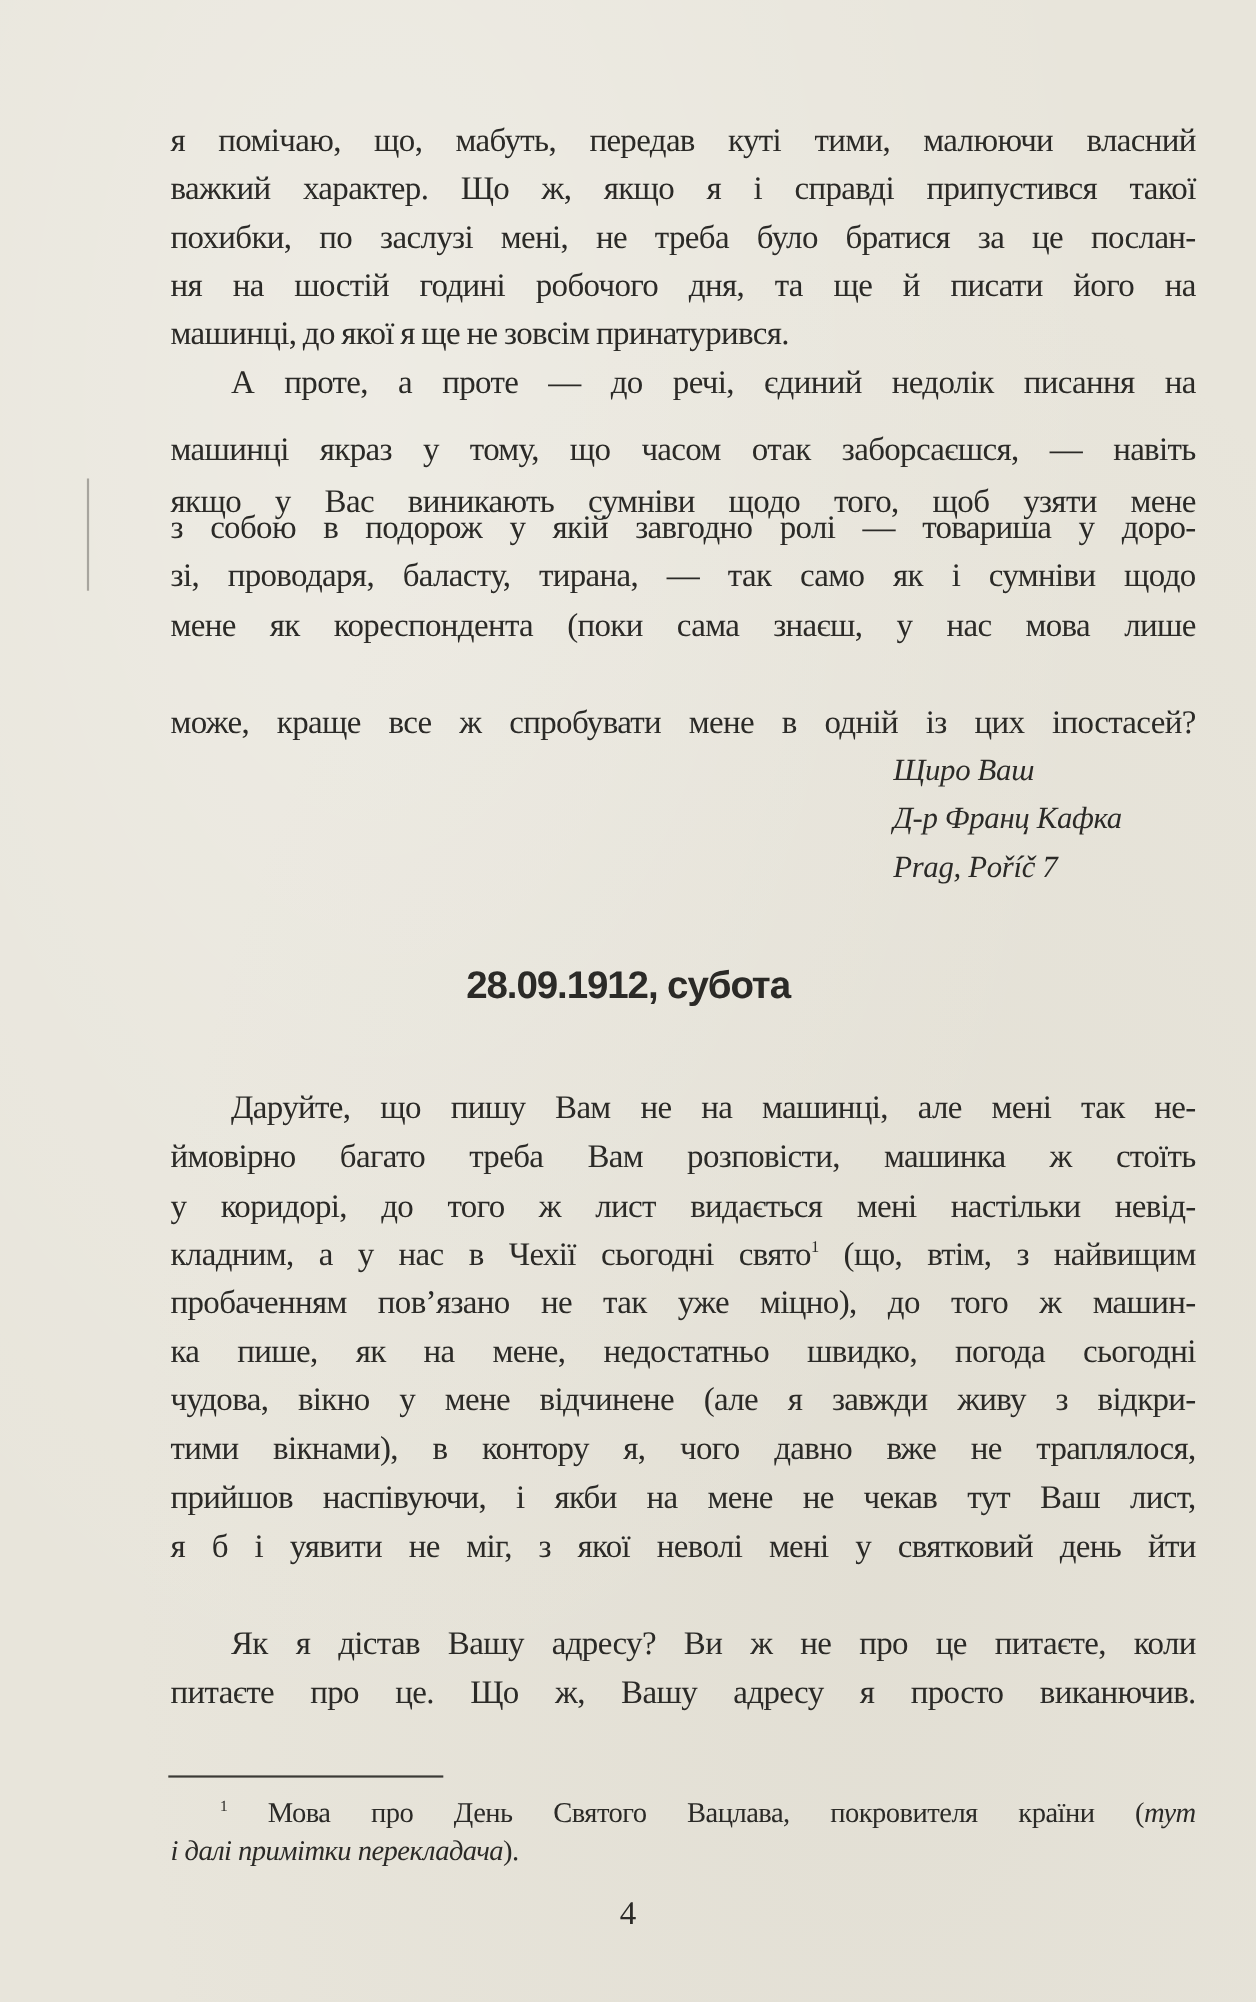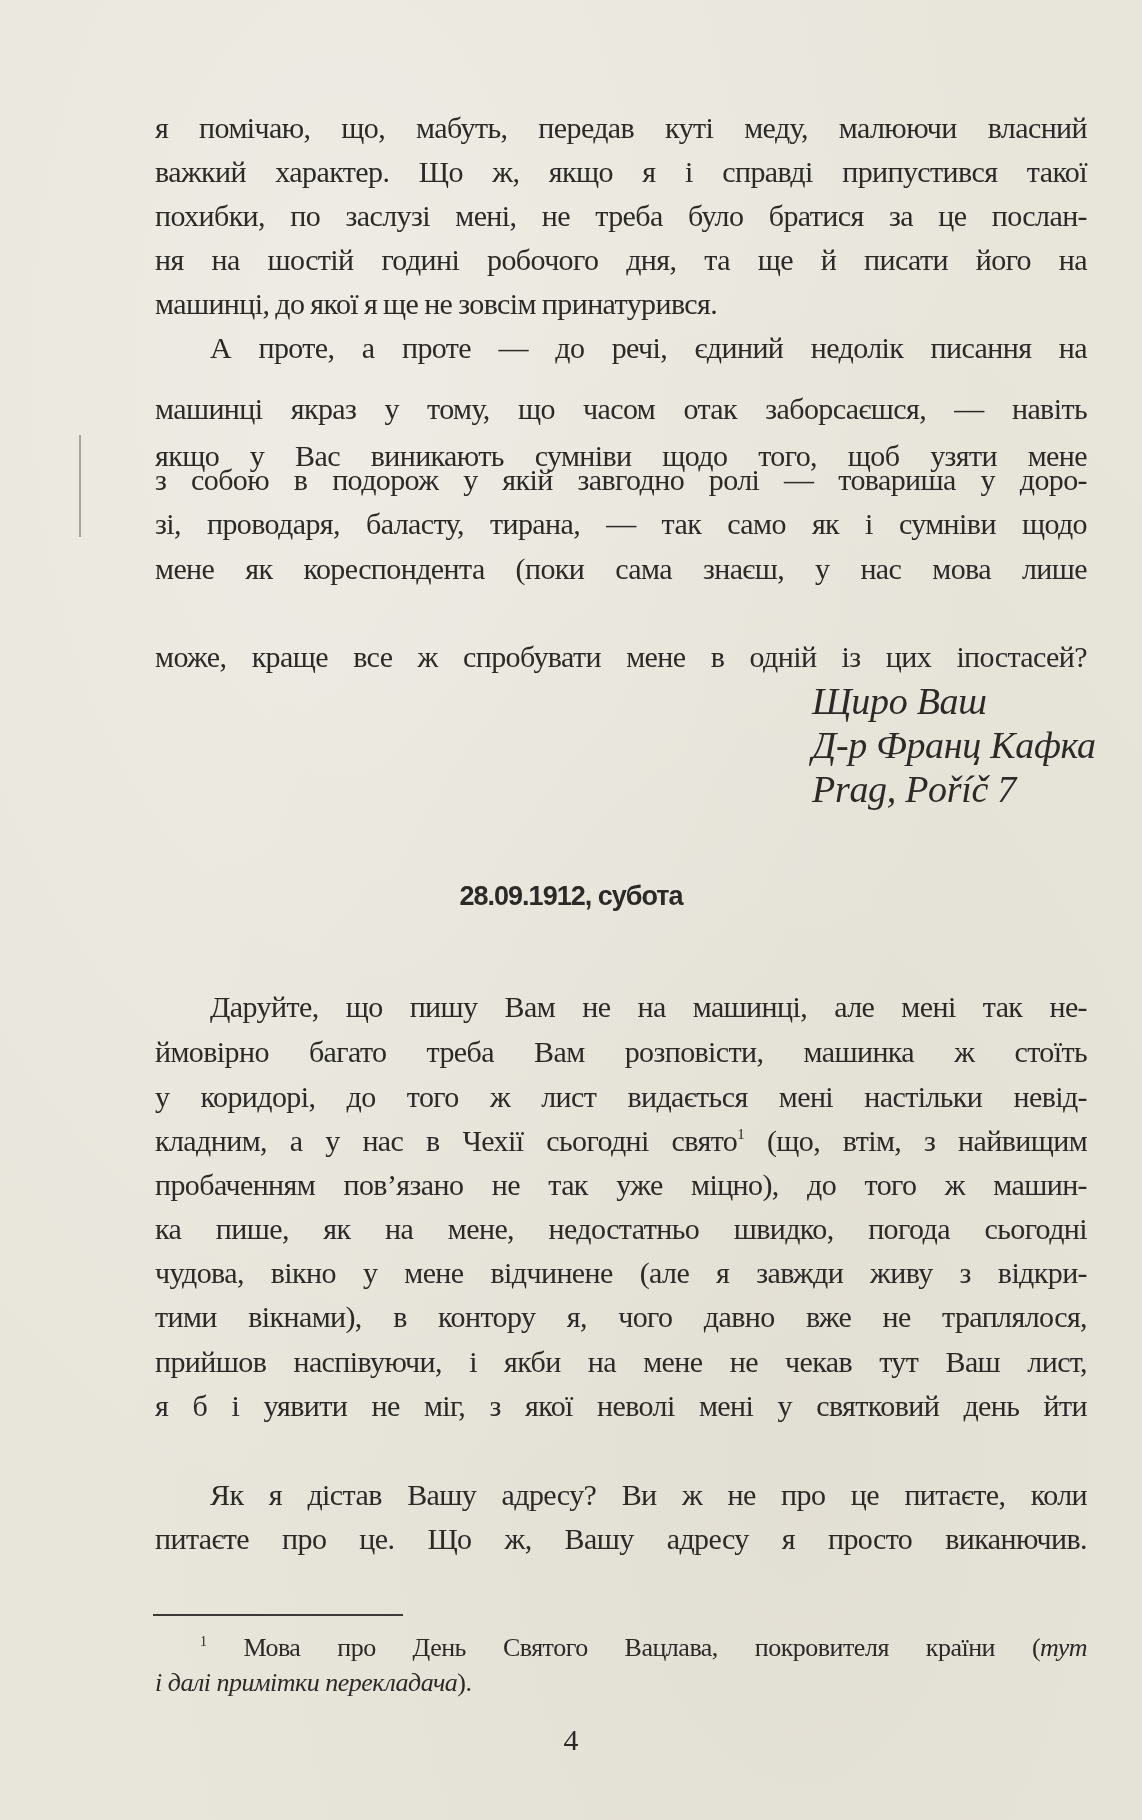--- a/index.html
+++ b/index.html
@@ -26,28 +26,28 @@
     font-size: 30px; line-height: 36px; height: 36px;
     white-space: nowrap;
     text-align: justify; text-align-last: justify;
     letter-spacing: -0.6px;
     word-spacing: -1px;
   }
   .line.indent { left: 210px; width: 877px; }
   .line.last { text-align-last: left; }
   .sig {
     position: absolute; left: 812px;
-    font-size: 38px; line-height: 36px; font-style: italic;
+    font-size: 28px; line-height: 36px; font-style: italic;
     white-space: nowrap; letter-spacing: -0.3px;
   }
   .heading {
     position: absolute; left: 0; width: 1142px; top: 878px;
     text-align: center;
     font-family: "Liberation Sans", "DejaVu Sans", sans-serif;
-    font-weight: bold; font-size: 27px; letter-spacing: -1px;
+    font-weight: bold; font-size: 35px; letter-spacing: -1px;
     line-height: 36px;
   }
   .sup { font-size: 15px; vertical-align: 12px; line-height: 0; }
   .fn-rule {
     position: absolute; left: 153px; top: 1614px; width: 250px; height: 2px;
     background: #3b3a36;
   }
   .fn {
     position: absolute; left: 155px; width: 932px;
     font-size: 26px; line-height: 32px; white-space: nowrap;
@@ -63,21 +63,21 @@
   }
   em { font-style: italic; }
 </style>
 </head>
 <body>
 
 <div class="page">
 
   <div class="margin-mark"></div>
 
-  <div class="line" style="top:110px">я помічаю, що, мабуть, передав куті меду, малюючи власний</div>
+  <div class="line" style="top:110px">я помічаю, що, мабуть, передав куті тими, малюючи власний</div>
   <div class="line" style="top:154px">важкий характер. Що ж, якщо я і справді припустився такої</div>
   <div class="line" style="top:198px">похибки, по заслузі мені, не треба було братися за це послан-</div>
   <div class="line" style="top:242px">ня на шостій годині робочого дня, та ще й писати його на</div>
   <div class="line last" style="top:286px">машинці, до якої я ще не зовсім принатурився.</div>
 
   <div class="line indent" style="top:330px">А проте, а проте — до речі, єдиний недолік писання на</div>
   <div class="line" style="top:391px">машинці якраз у тому, що часом отак заборсаєшся, — навіть</div>
   <div class="line" style="top:438px">якщо у Вас виникають сумніви щодо того, щоб узяти мене</div>
   <div class="line" style="top:462px">з собою в подорож у якій завгодно ролі — товариша у доро-</div>
   <div class="line" style="top:506px">зі, проводаря, баласту, тирана, — так само як і сумніви щодо</div>

